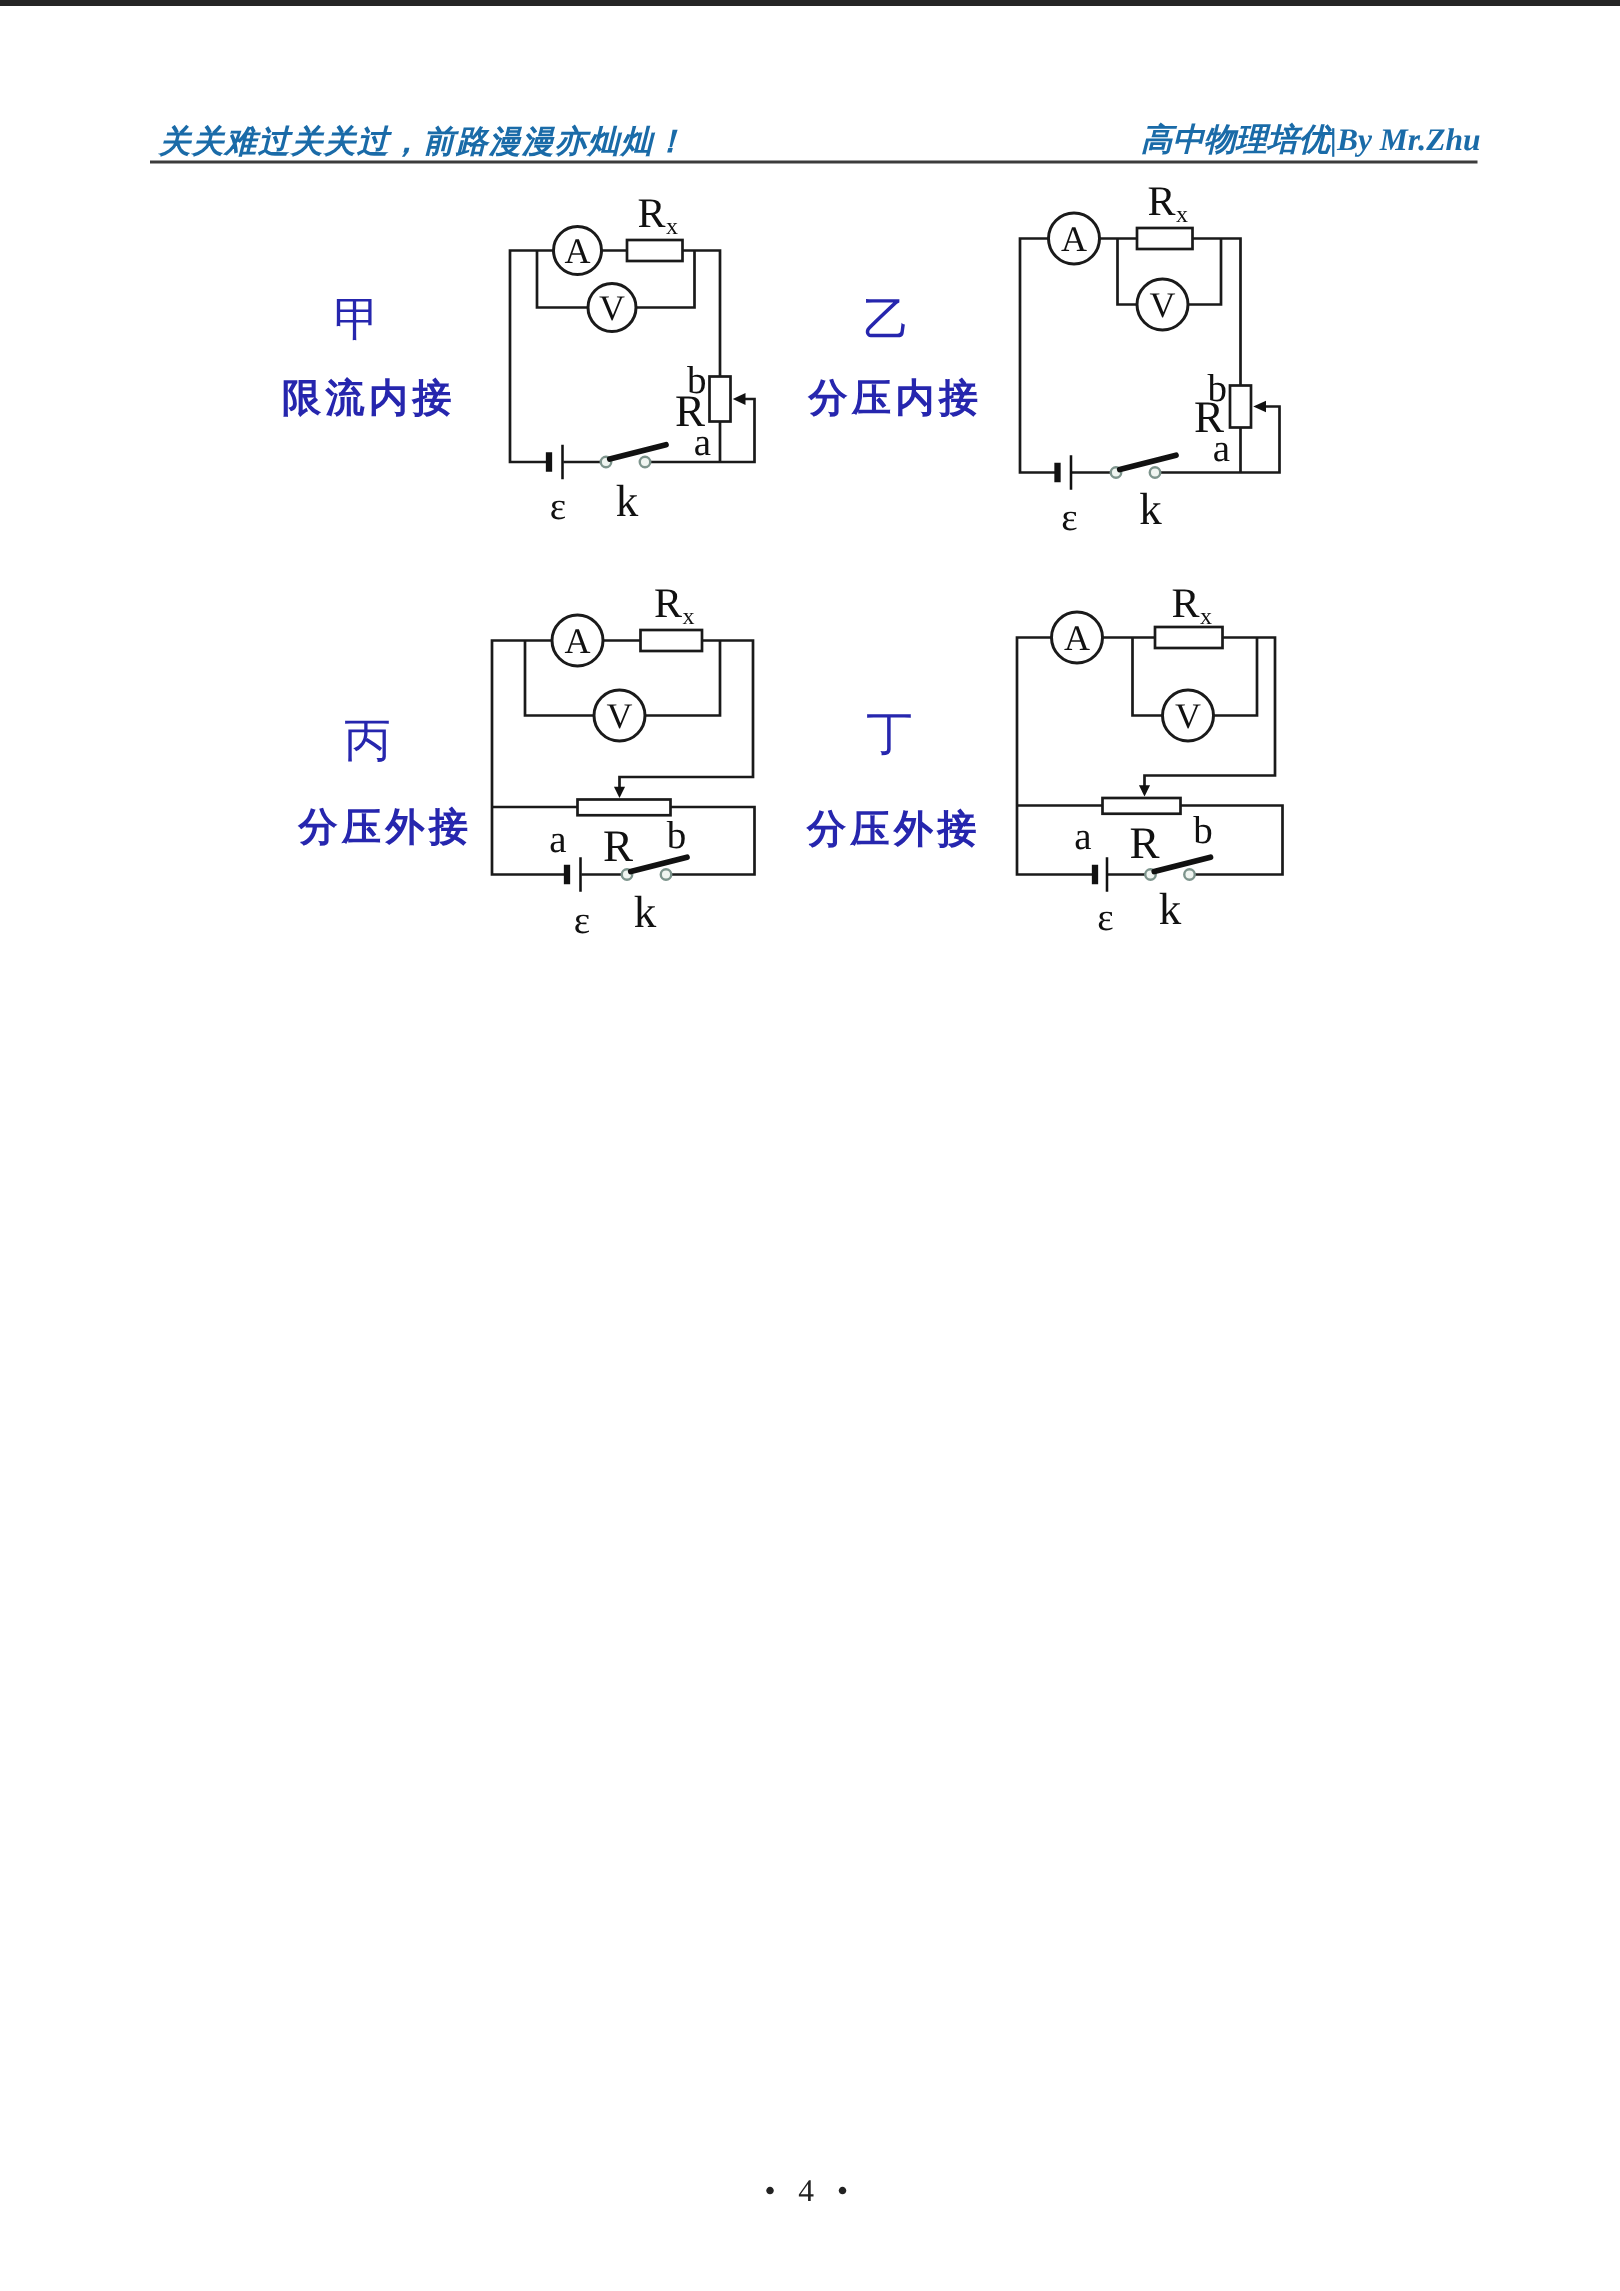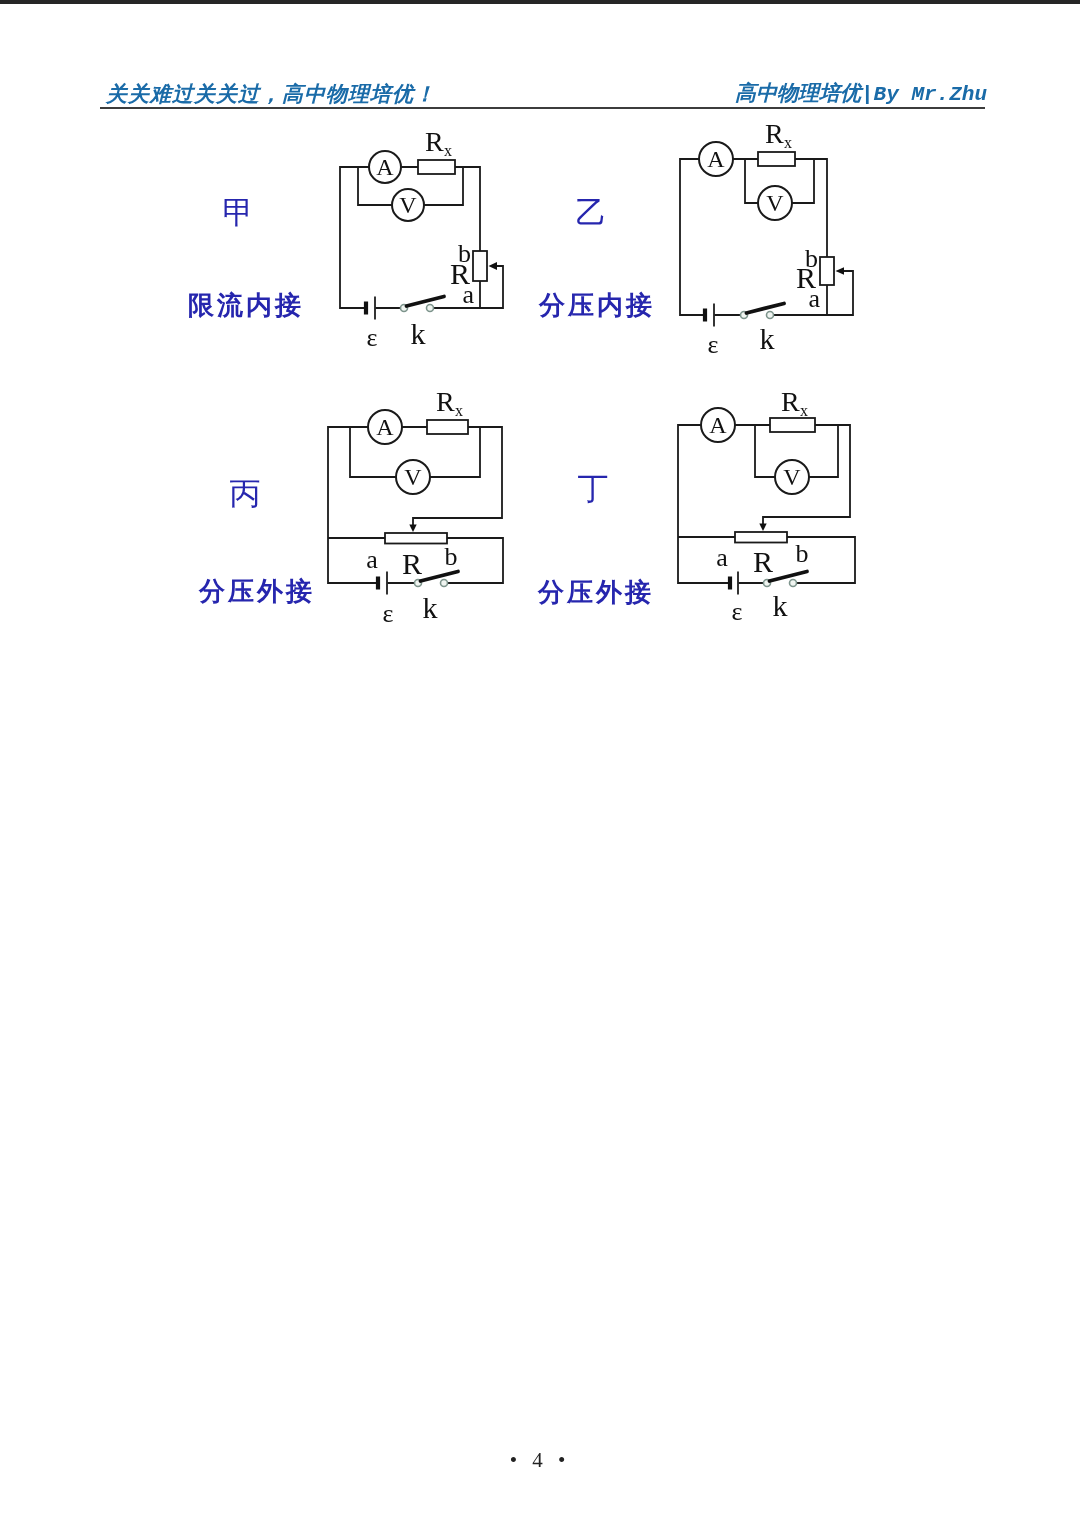--- a/index.html
+++ b/index.html
@@ -3,48 +3,48 @@
 <meta charset="utf-8">
 <style>
   html,body{margin:0;padding:0;}
   body{width:1080px;height:1527px;background:#ffffff;position:relative;
        font-family:"Liberation Serif","DejaVu Serif",serif;overflow:hidden;}
   .top-border{position:absolute;left:0;top:0;width:1080px;height:4px;background:#262626;}
   .header-motto{position:absolute;left:106px;top:80px;width:480px;
       font-family:"DejaVu Sans",sans-serif;font-size:21px;font-weight:bold;font-style:italic;
       color:#1a6ba8;letter-spacing:1px;white-space:nowrap;}
   .header-brand{position:absolute;right:93px;top:79px;
-      font-family:Liberation Mono, monospace;font-size:21px;font-weight:bold;font-style:italic;
+      font-family:Liberation Serif, serif;font-size:21px;font-weight:bold;font-style:italic;
       color:#1a6ba8;white-space:nowrap;}
   .header-rule{position:absolute;left:100px;top:107px;width:885px;height:2px;background:#3c3c3c;}
   .tag{position:absolute;width:70px;text-align:center;
       font-family:"DejaVu Sans",sans-serif;font-size:31px;color:#2626ae;}
   .caption{position:absolute;width:152px;text-align:center;
       font-family:Liberation Serif, serif;font-size:26px;font-weight:bold;
-      color:#2626ae;letter-spacing:3px;white-space:nowrap;margin-top:40px;}
+      color:#2626ae;letter-spacing:3px;white-space:nowrap;}
   svg{position:absolute;overflow:visible;}
   .wire{stroke:#1a1a1a;stroke-width:1.8;fill:none;stroke-linecap:square;}
   .meter{stroke:#1a1a1a;stroke-width:2;fill:#ffffff;}
   .comp{stroke:#1a1a1a;stroke-width:1.8;fill:#ffffff;}
   .bat-thick{stroke:#111111;stroke-width:4.2;}
   .bat-thin{stroke:#111111;stroke-width:1.7;}
   .node{stroke:#7d948c;stroke-width:1.6;fill:#f0f5f1;}
   .lever{stroke:#111111;stroke-width:3.8;stroke-linecap:round;}
   .ahead{fill:#111111;stroke:none;}
   text{font-family:"Liberation Serif","DejaVu Serif",serif;fill:#111111;}
   .t24{font-size:24px;} .t26{font-size:26px;} .t28{font-size:28px;} .t30{font-size:30px;} .t16{font-size:16px;}
   .footer{position:absolute;left:0;top:1448px;width:1080px;text-align:center;
       font-family:"Liberation Serif",serif;font-size:21px;color:#222222;letter-spacing:5px;}
 </style>
 </head>
 <body>
 
 <div class="top-border"></div>
 
-<div class="header-motto">关关难过关关过，高中物理培优！</div>
+<div class="header-motto">关关难过关关过，前路漫漫亦灿灿！</div>
 <div class="header-brand">高中物理培优|By Mr.Zhu</div>
 <div class="header-rule"></div>
 
 <div class="tag" style="left:203px;top:192px;">甲</div>
 <div class="caption" style="left:170px;top:248px;">限流内接</div>
 
 <svg style="left:330px;top:120px;" width="185" height="235" viewBox="0 0 185 235">
   <path class="wire" d="M10,47 H39 M71,47 H88 M125,47 H150 M10,47 V188 M150,47 V131 M150,161 V188
            M173,146 H164 M173,146 V188 M10,188 H34 M46.5,188 H70.5 M103.5,188 H173
            M28,47 V85 M28,85 H62 M94,85 H133 M133,85 V47"></path>

